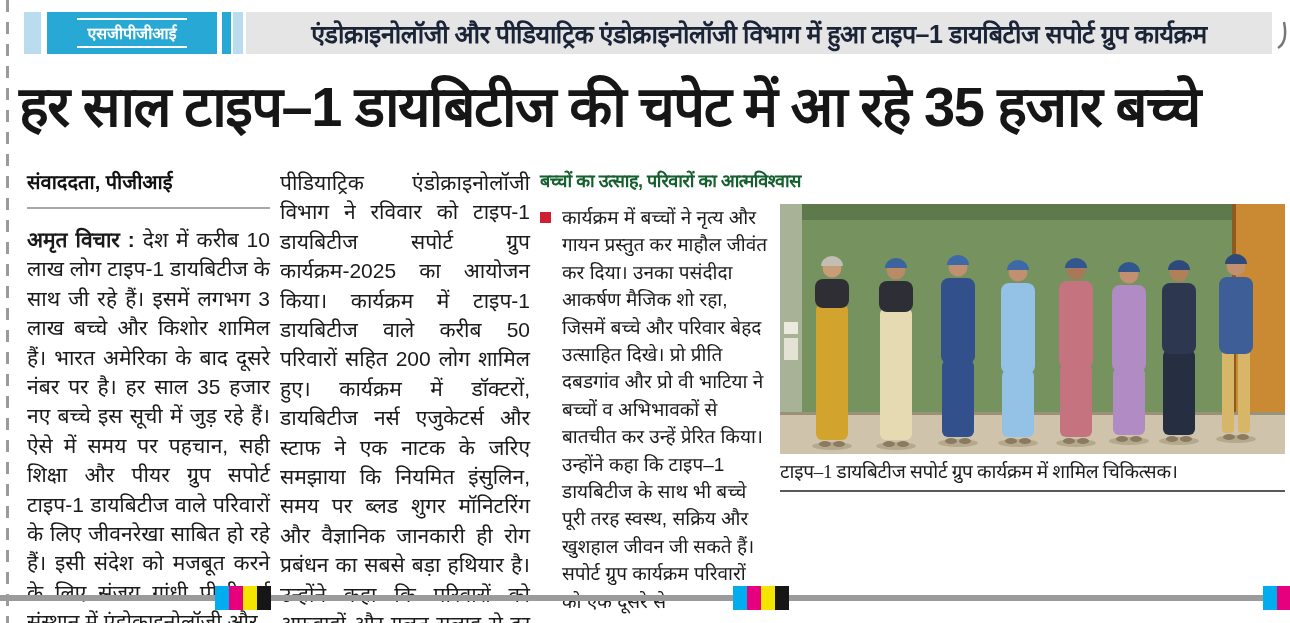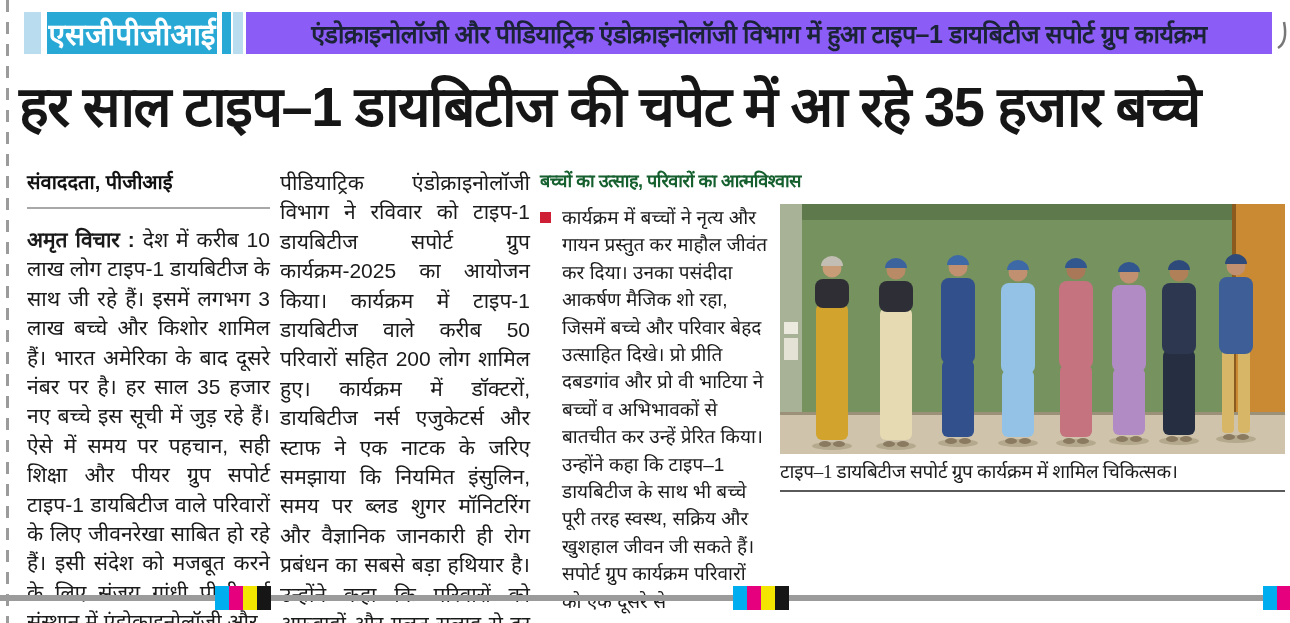--- a/index.html
+++ b/index.html
@@ -10,24 +10,24 @@
     color:#1c1c1c;
   }
   .fold-line{
     position:absolute;left:6px;top:0;width:3px;height:623px;
     background:repeating-linear-gradient(180deg,#9b9b9b 0 12px,transparent 12px 22px);
   }
   
   .header{position:absolute;left:24px;top:12px;width:1248px;height:42px;display:flex;align-items:stretch;}
   .accent-light{width:17px;background:#b9ddee;margin-right:6px;}
   .badge{width:170px;background:#27a8d5;color:#fff;display:flex;align-items:center;justify-content:center;}
-  .badge-inner{border-top:2px solid #fff;border-bottom:2px solid #fff;padding:2px 10px;font-size:30px;font-weight:bold;}
+  .badge-inner{border-top:2px solid #fff;border-bottom:2px solid #fff;padding:2px 10px;font-size:16px;font-weight:bold;}
   .accent-cyan{width:9px;background:#27a8d5;margin-left:5px;}
   .accent-light2{width:10px;background:#b9ddee;margin:0 3px 0 2px;}
-  .kicker{flex:1;background:#8b5cf6;color:#1b2436;display:flex;align-items:center;justify-content:center;
+  .kicker{flex:1;background:#e5e5e5;color:#1b2436;display:flex;align-items:center;justify-content:center;
     font-size:25px;font-weight:bold;letter-spacing:-0.5px;white-space:nowrap;overflow:hidden;}
   .corner-mark{position:absolute;right:0px;top:20px;}
   
   .headline{
     position:absolute;left:19px;top:62px;width:1252px;height:84px;
     font-size:56px;font-weight:bold;color:#161616;letter-spacing:-1.5px;
     white-space:nowrap;display:flex;align-items:center;
   }
   
   .col{position:absolute;top:168px;}

